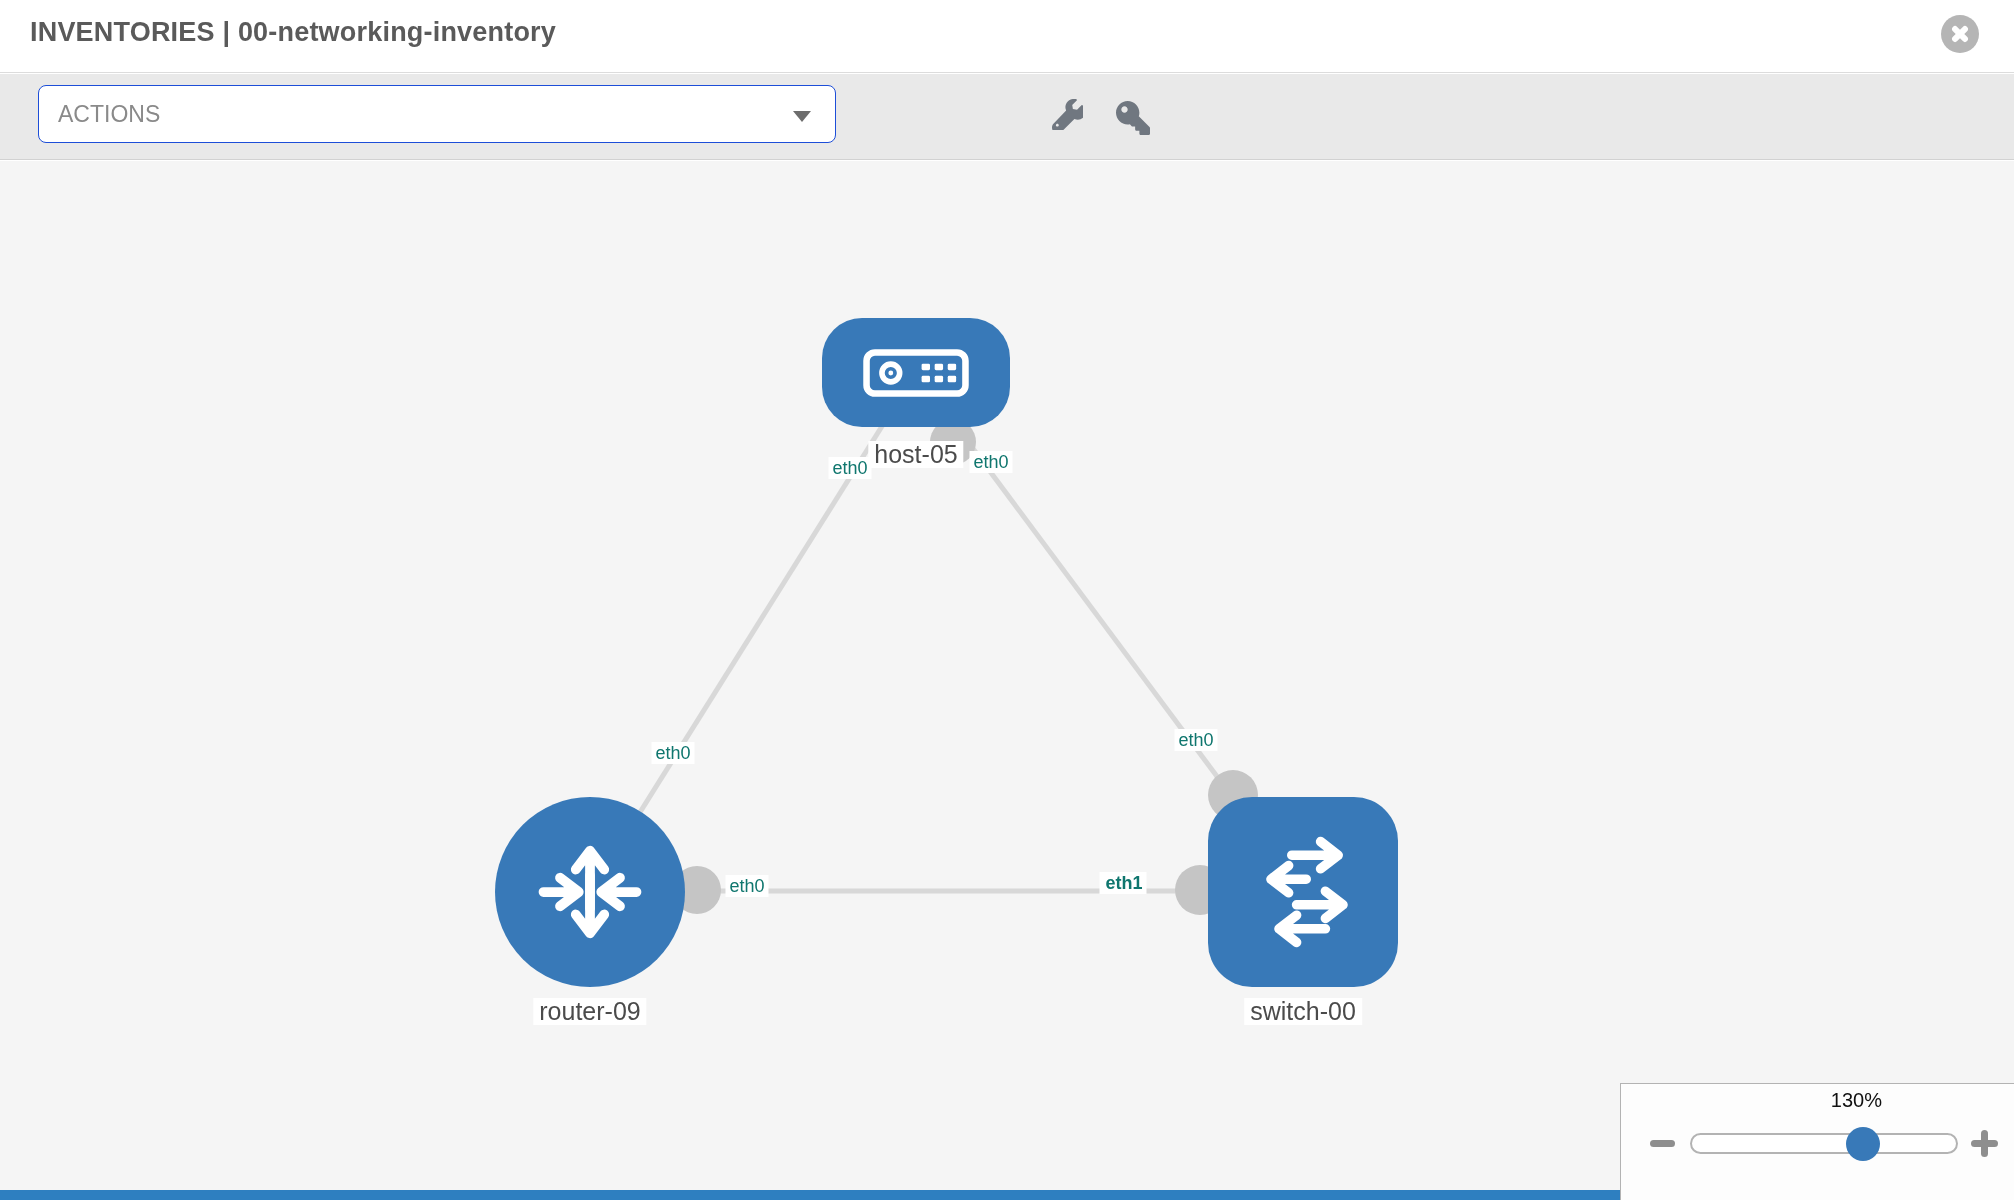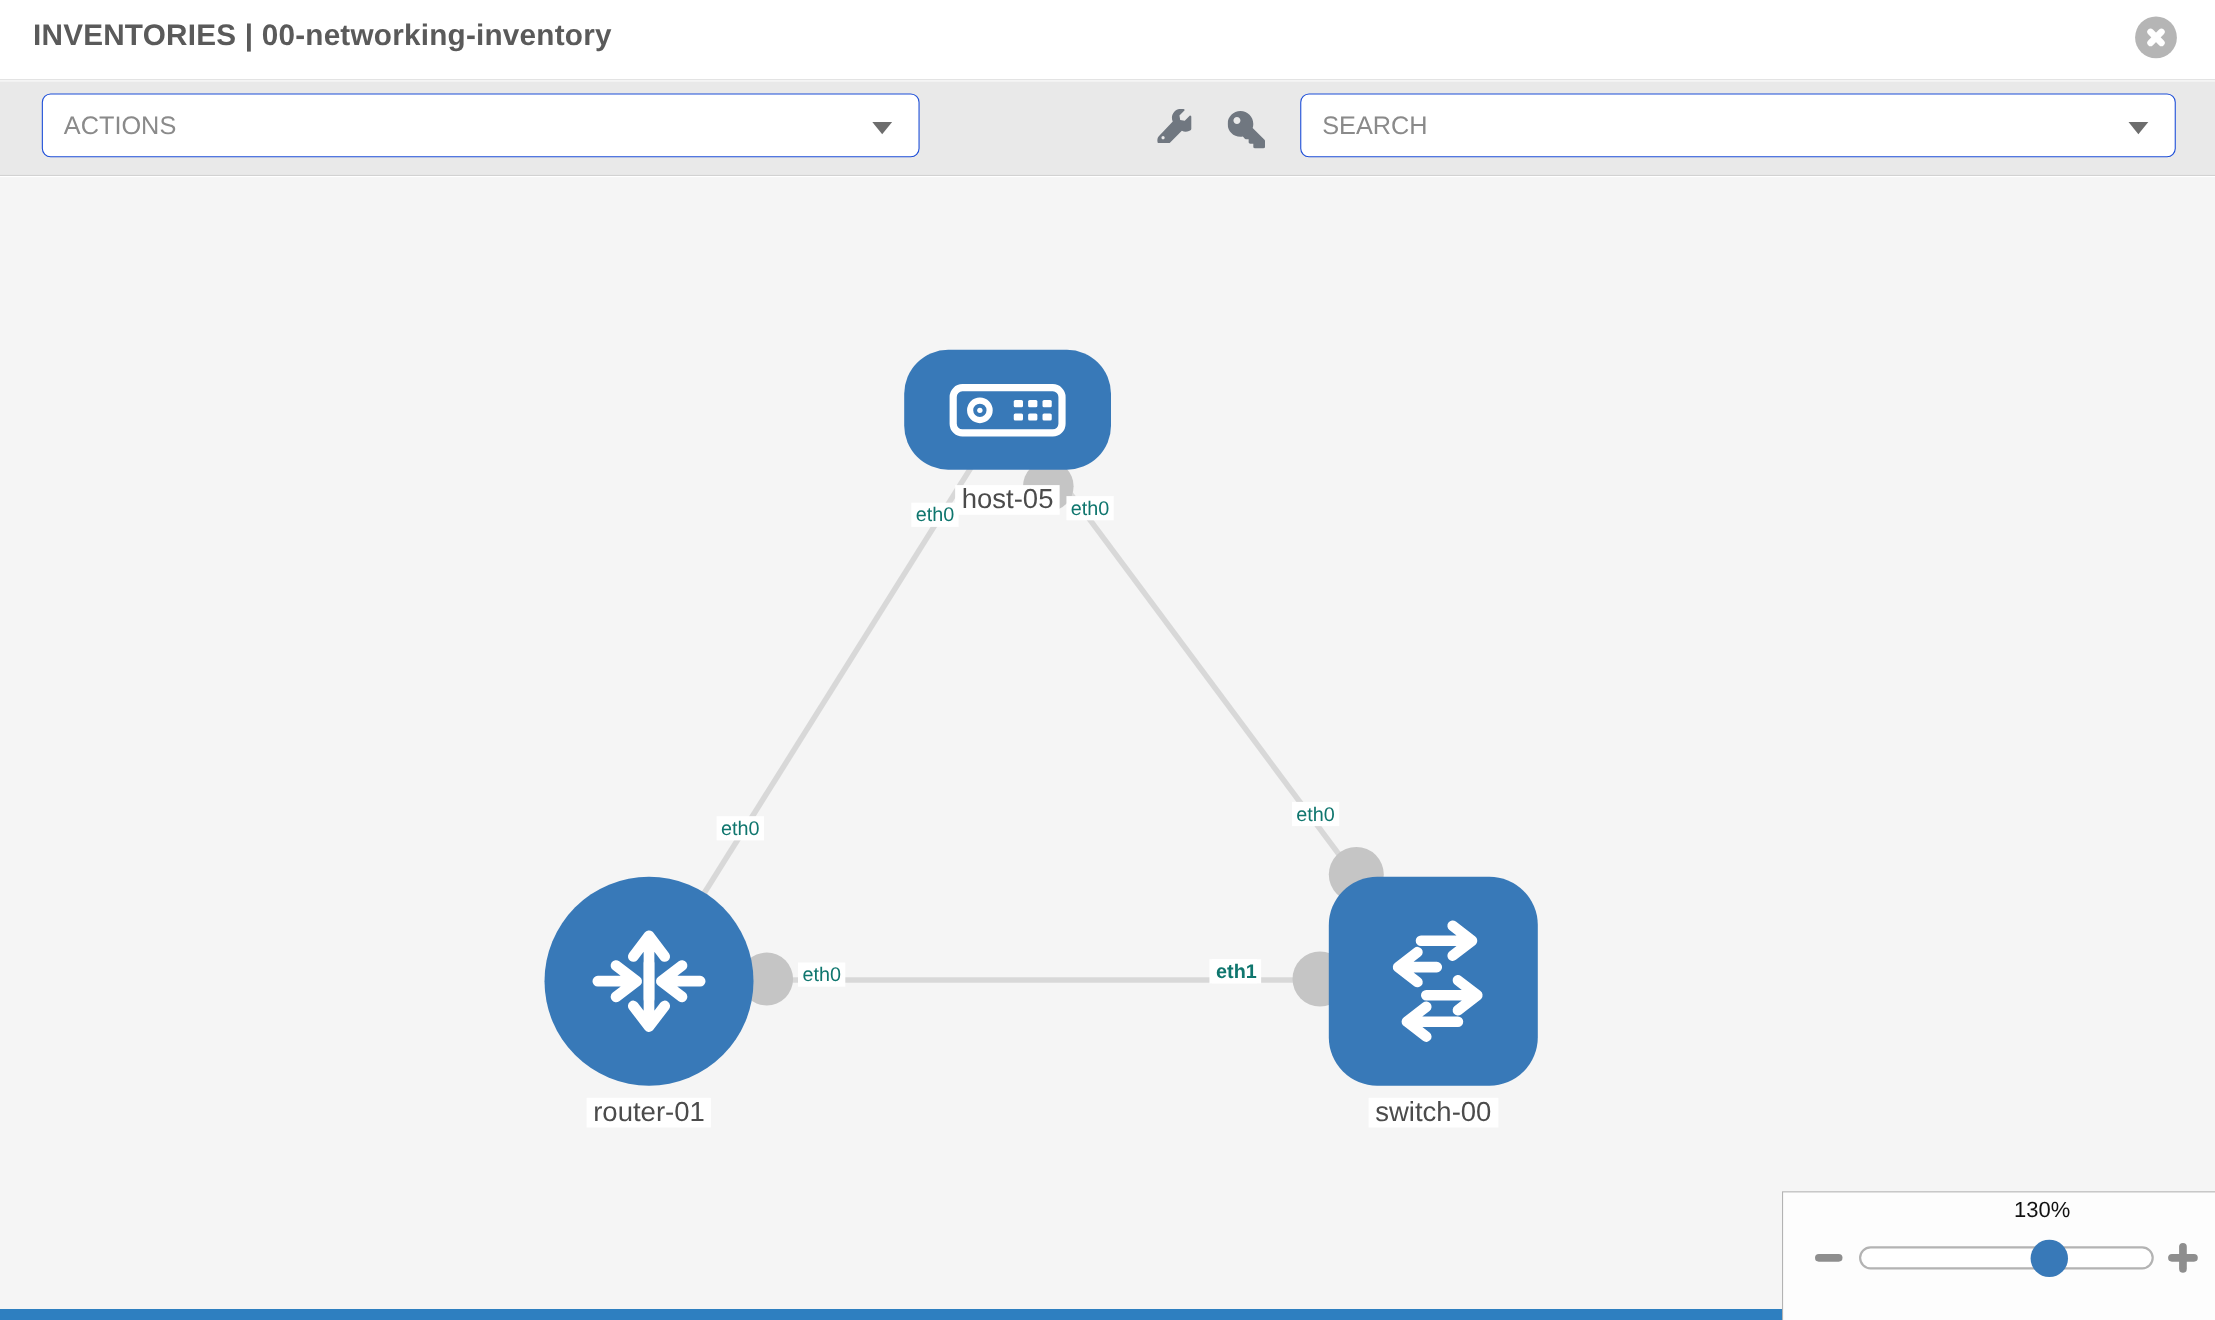--- a/index.html
+++ b/index.html
@@ -75,24 +75,20 @@
       <div class="bar b1"></div>
       <div class="bar b2"></div>
     </div>
   </div>
 
   <div class="tbar">
     <div class="selectbox sel-actions">
       <span class="lbl">ACTIONS</span>
       <span class="caret"></span>
     </div>
-    <div class="selectbox sel-search">
-      <span class="lbl">SEARCH</span>
-      <span class="caret"></span>
-    </div>
   </div>
   <div class="tool-ic" style="left:1052px;">
     <svg width="31" height="31" viewBox="0 0 512 512">
       <path fill="#707780" d="M507.7 109.1c-2.2-9-13.5-12.1-20.1-5.5l-74.4 74.4-67.9-11.3-11.3-67.9 74.4-74.4c6.6-6.6 3.4-17.9-5.7-20.2-51-12.5-104.2-2.8-142.5 35.5-41 41-49.9 101.5-26.5 151.1L27.5 406.2c-36.7 36.7-36.7 96.1 0 132.8s96.1 36.7 132.8 0L370.3 329c49.8 23.4 110.2 14.5 151.2-26.6 38.5-38.5 48.1-91.8 26.2-193.3zM88 456c-13.3 0-24-10.7-24-24 0-13.3 10.7-24 24-24s24 10.7 24 24c0 13.3-10.7 24-24 24z"></path>
     </svg>
   </div>
   <div class="tool-ic" style="left:1116px;top:101px;">
     <svg width="34" height="34" viewBox="0 0 512 512">
       <g transform="translate(512,0) scale(-1,1)">
         <path fill="#707780" d="M512 176c0 97.2-78.8 176-176 176-11.2 0-22.2-1.1-32.8-3.1l-24 27A24 24 0 0 1 261.2 384H224v40c0 13.3-10.7 24-24 24h-40v40c0 13.3-10.7 24-24 24H24c-13.3 0-24-10.7-24-24v-78.1c0-6.4 2.5-12.5 7-17L168.8 231.1C163.1 213.8 160 195.3 160 176 160 78.8 238.8 0 336 0s176 78.8 176 176zM336 128c0 26.5 21.5 48 48 48s48-21.5 48-48-21.5-48-48-48-48 21.5-48 48z"></path>
@@ -141,21 +137,21 @@
   <div class="node n-switch">
     <svg width="160" height="160" viewBox="-100 -100 200 200" fill="none" stroke="#fff" stroke-width="12" stroke-linecap="round" stroke-linejoin="round">
       <path d="M-14,-46 L40,-46 M22,-63 L44,-46 L22,-29"></path>
       <path d="M4,-16 L-36,-16 M-18,-33 L-40,-16 L-18,1"></path>
       <path d="M-8,16 L46,16 M28,-1 L50,16 L28,33"></path>
       <path d="M28,46 L-26,46 M-8,29 L-30,46 L-8,63"></path>
     </svg>
   </div>
 
   <div class="nlabel" style="left:916px;top:441px;">host-05</div>
-  <div class="nlabel" style="left:590px;top:998px;">router-01</div>
+  <div class="nlabel" style="left:590px;top:998px;">router-09</div>
   <div class="nlabel" style="left:1303px;top:998px;">switch-00</div>
 
   <div class="ilabel" style="left:850px;top:457px;">eth0</div>
   <div class="ilabel" style="left:991px;top:451px;">eth0</div>
   <div class="ilabel" style="left:673px;top:742px;">eth0</div>
   <div class="ilabel" style="left:1196px;top:729px;">eth0</div>
   <div class="ilabel" style="left:747px;top:875px;">eth0</div>
   <div class="ilabel" style="left:1121px;top:872px;">eth0</div>
   <div class="ilabel" style="left:1124px;top:872px;font-weight:bold;">eth1</div>
 

